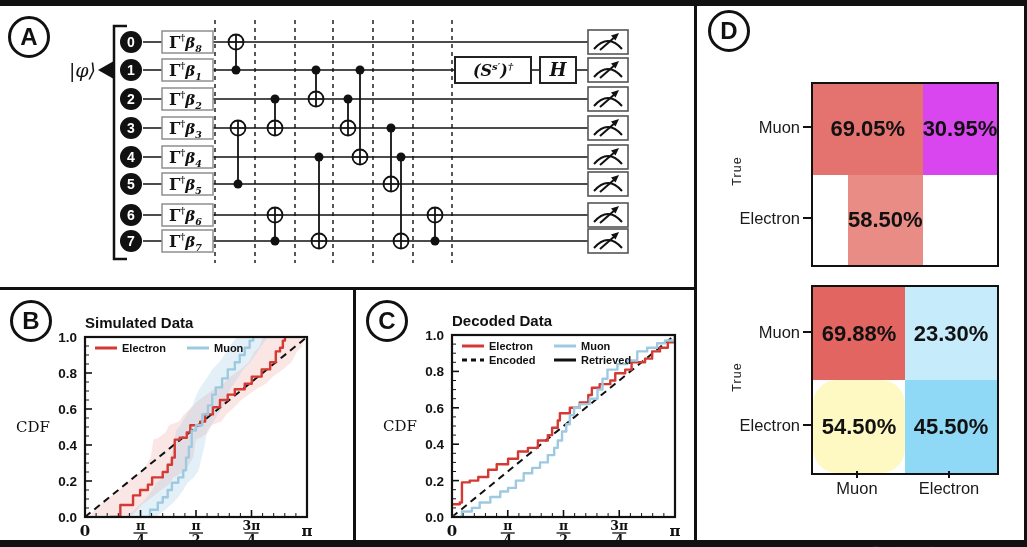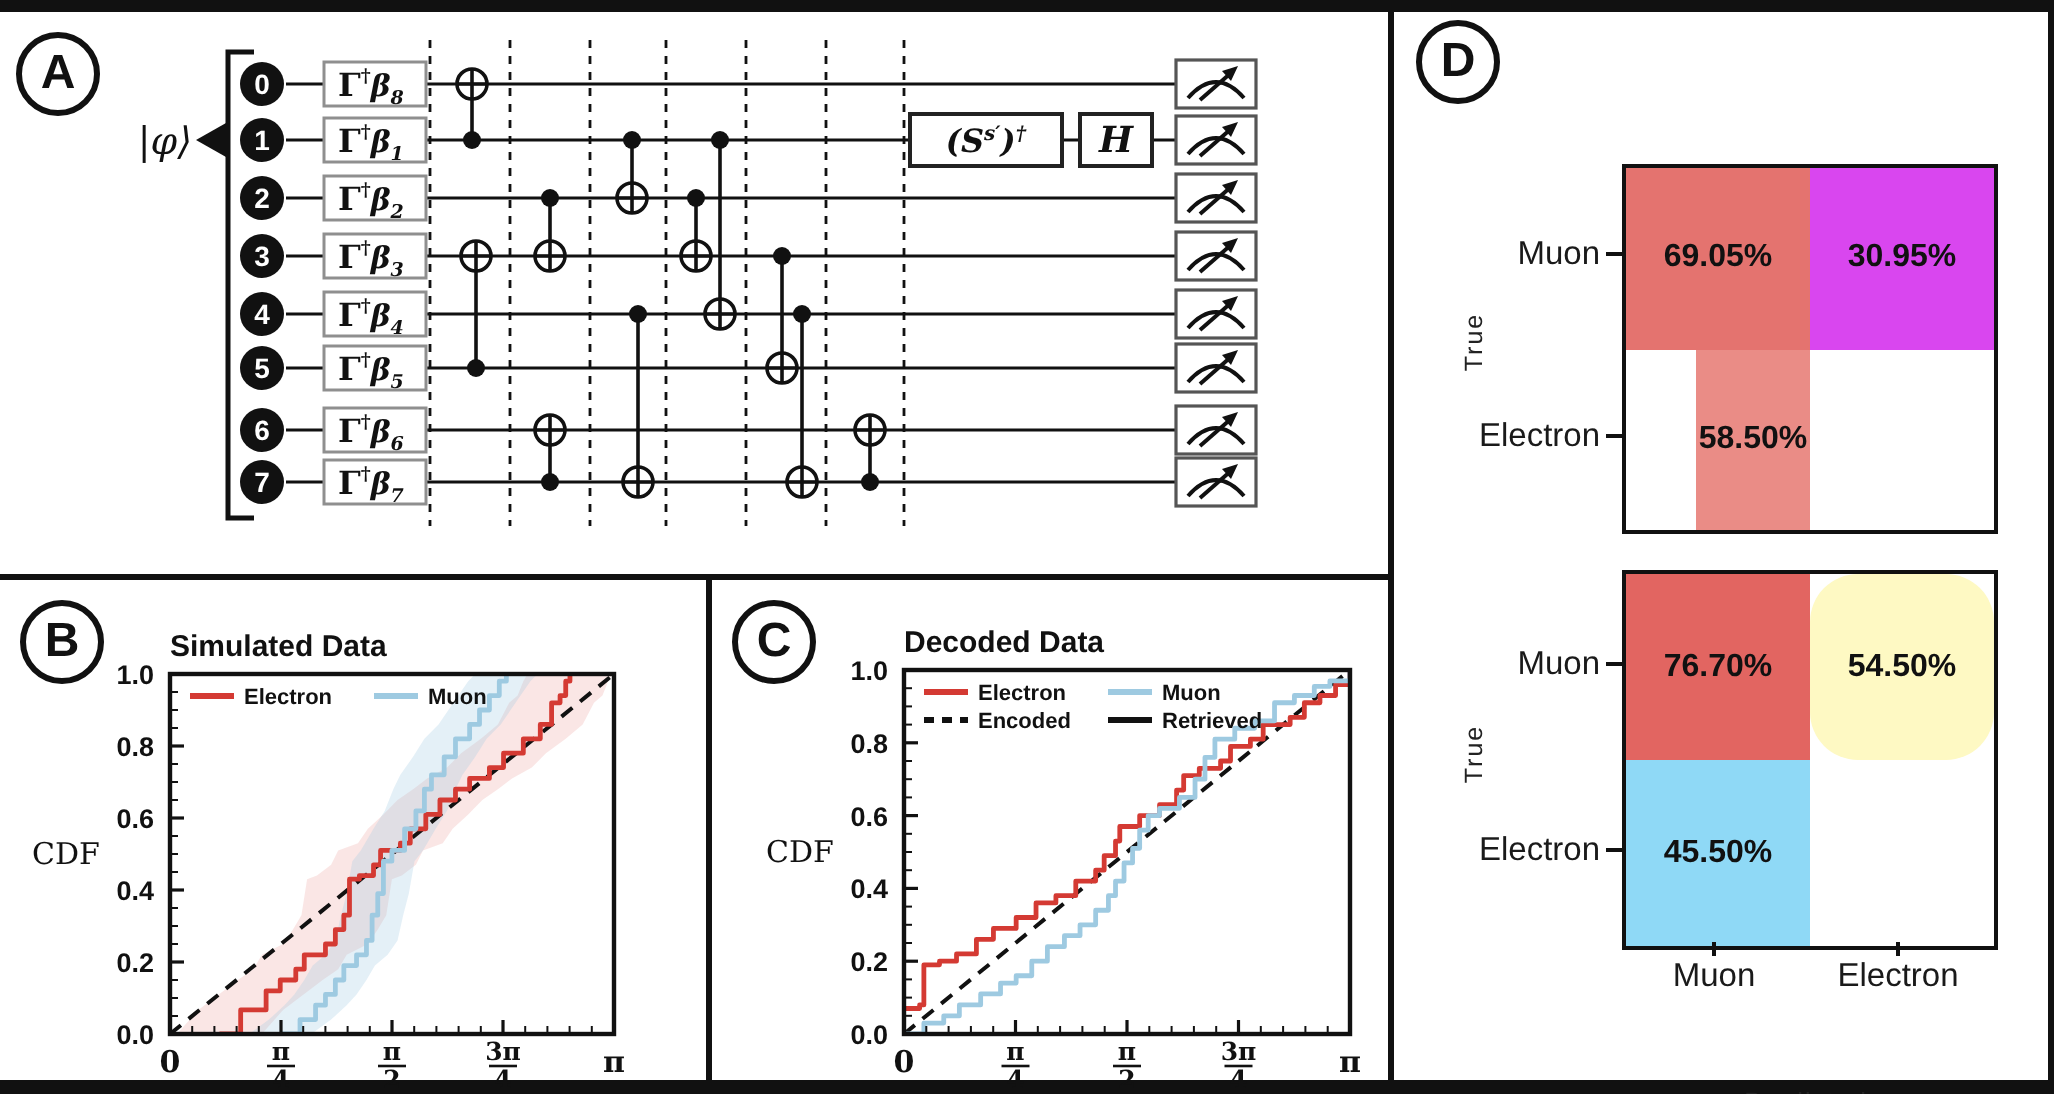--- a/index.html
+++ b/index.html
@@ -6,21 +6,21 @@
   #fig{position:relative;width:1027px;height:547px;background:#fff;overflow:hidden;
        font-family:"Liberation Sans",sans-serif;color:#111;}
   .bar{position:absolute;background:#111;}
   .badge{position:absolute;width:36px;height:36px;border:3.2px solid #111;border-radius:50%;
          display:flex;align-items:center;justify-content:center;
          font-weight:bold;font-size:24px;color:#111;background:#fff;}
   svg{position:absolute;overflow:visible;}
   .matrix{position:absolute;border:2.6px solid #111;display:grid;
           grid-template-columns:1fr 1fr;grid-template-rows:1fr 1fr;}
   .cell{display:flex;align-items:center;justify-content:center;
-        font-weight:bold;font-size:16px;color:#111;}
+        font-weight:bold;font-size:22px;color:#111;}
   .rowlab{position:absolute;width:120px;text-align:right;font-size:16.5px;color:#1a1a1a;height:20px;line-height:20px;}
   .tickh{position:absolute;width:8px;height:2px;background:#111;}
   .tickv{position:absolute;width:2px;height:7px;background:#111;}
   .collab{position:absolute;width:100px;text-align:center;font-size:16.5px;color:#1a1a1a;}
   .axlab{position:absolute;font-size:12.5px;letter-spacing:1px;color:#222;text-align:center;}
   .truelab{transform:rotate(-90deg);width:60px;}
 </style>
 </head>
 <body>
 
@@ -350,21 +350,22 @@
       <text x="581" y="364" font-family="&quot;Liberation Sans&quot;,sans-serif" font-weight="bold" font-size="11" fill="#111">Retrieved</text>
     </svg>
 
   <div id="panelD" style="position:absolute;left:0;top:0;width:1027px;height:547px;">
     <div class="matrix" id="matrix-0" style="left:811px;top:82px;width:184px;height:181px;">
         <div class="cell" style="background: rgb(228, 115, 111);">69.05%</div>
         <div class="cell" style="background: #d946ef;">30.95%</div>
         <div class="cell" style="background: rgb(234, 140, 134); margin-left: 35px;">58.50%</div>
       </div>
     <div class="matrix" id="matrix-1" style="left:811px;top:285px;width:184px;height:186px;">
-        <div class="cell" style="background: rgb(226, 101, 97);">76.70%</div>
+        <div class="cell" style="background: rgb(226, 101, 97);">69.88%</div>
+        <div class="cell" style="background: rgb(198, 235, 251);">23.30%</div>
         <div class="cell" style="background: #fef9c3; border-radius: 24px;">54.50%</div>
         <div class="cell" style="background: rgb(143, 217, 246);">45.50%</div>
       </div>
 
     <div class="axlab truelab" style="left:707px;top:164px;">True</div>
     <div class="axlab truelab" style="left:707px;top:370px;">True</div>
 
     <div class="collab" style="left:807px;top:479px;">Muon</div>
     <div class="collab" style="left:899px;top:479px;">Electron</div>
     <div class="axlab" style="left:843px;top:504px;width:120px;margin-top:40px;">Predicted</div>

